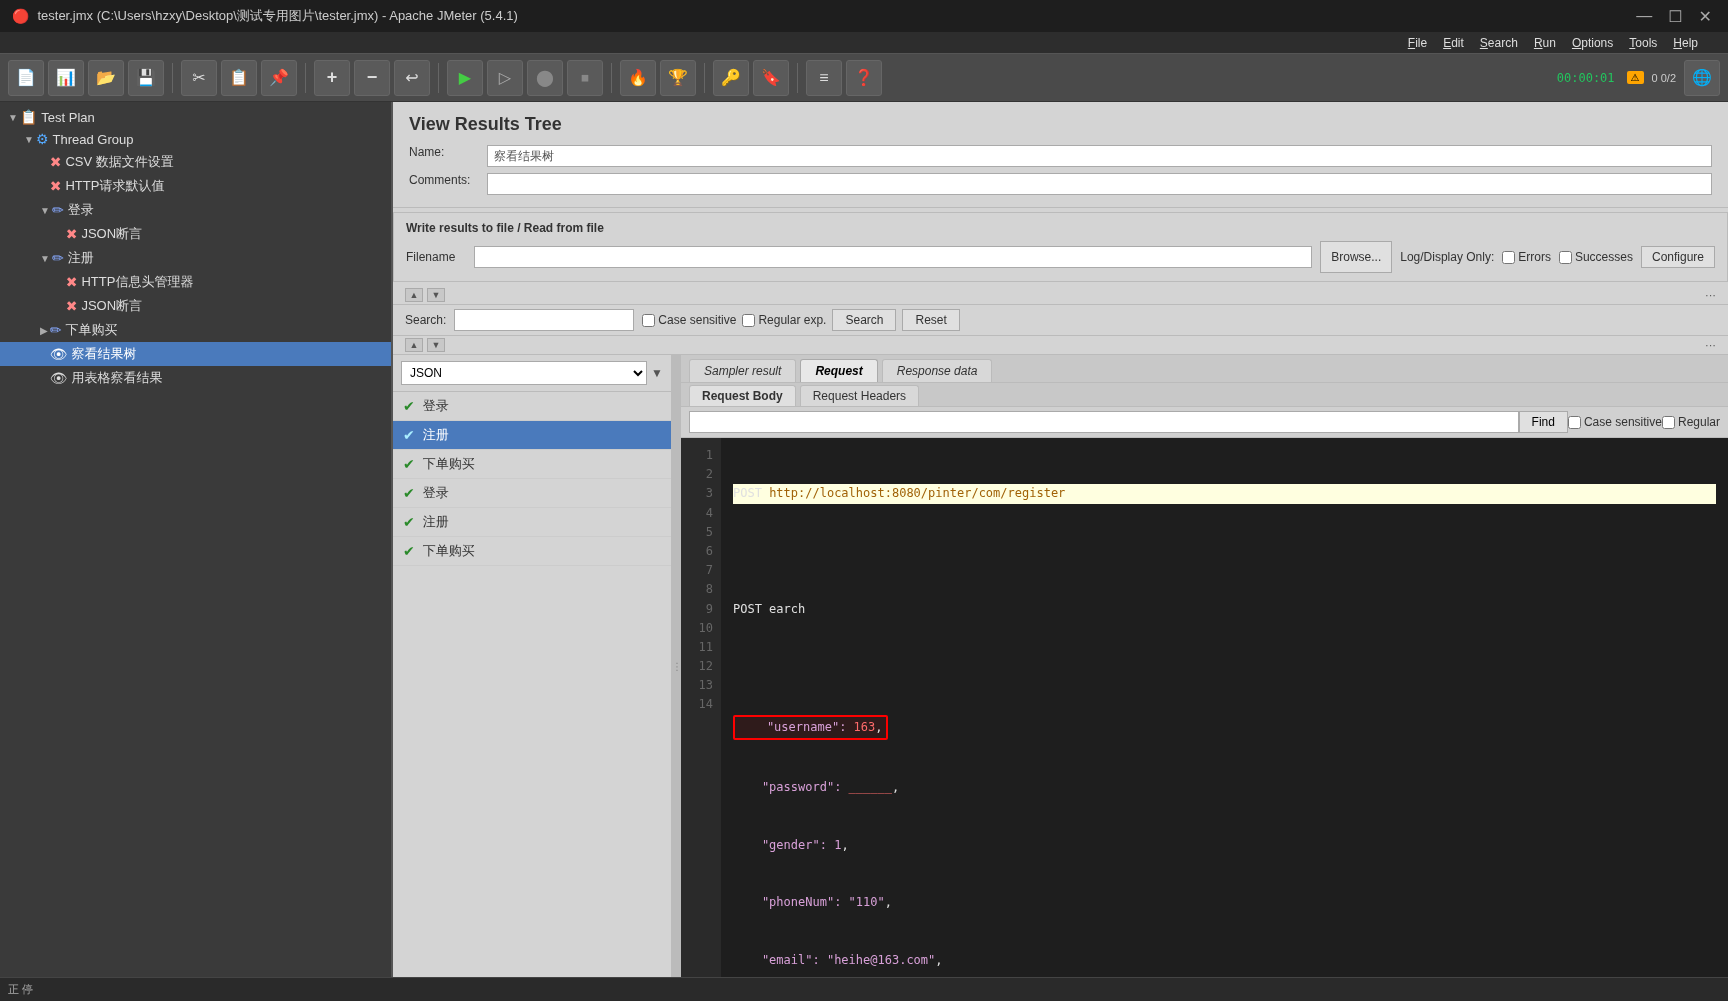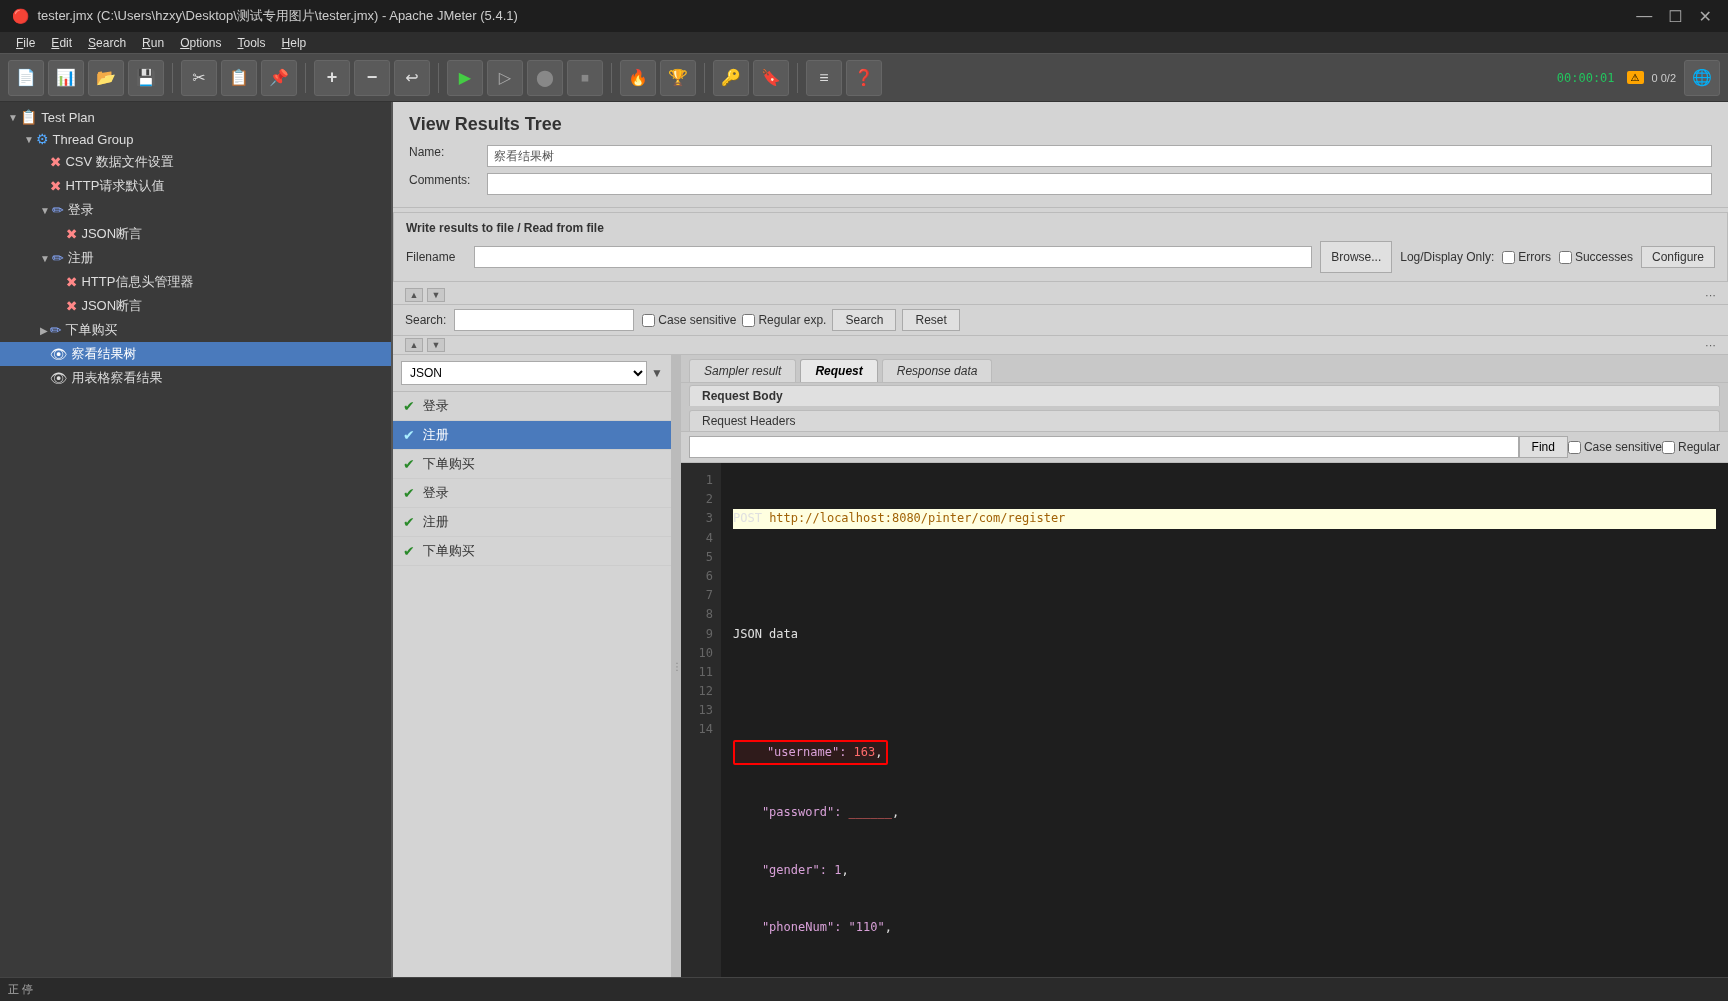--- a/index.html
+++ b/index.html
@@ -19,22 +19,23 @@
     .title-bar .icon { color: #e44; margin-right: 8px; font-size: 14px; }
     .title-bar .window-controls { margin-left: auto; display: flex; gap: 8px; }
     .title-bar .window-controls span { cursor: pointer; font-size: 16px; color: #aaa; padding: 0 4px; }
 
     
     .menu-bar {
       background: #2d2d2d;
       height: 22px;
       display: flex;
       align-items: center;
-      padding: 0 8px;
+      padding: 0 22px;
       border-bottom: 1px solid #555;
+      justify-content: flex-end;
     }
     .menu-bar .menu-item {
       padding: 2px 8px;
       cursor: pointer;
       color: #ddd;
       font-size: 12px;
     }
     .menu-bar .menu-item u { text-decoration: underline; }
 
     
@@ -332,21 +333,20 @@
       font-weight: bold;
     }
 
     
     .sub-tab-bar {
       display: flex;
       background: #c8c8c8;
       border-bottom: 1px solid #bbb;
       padding: 2px 8px 0;
       gap: 4px;
-      flex-direction: column;
     }
     .sub-tab {
       padding: 3px 12px;
       cursor: pointer;
       font-size: 12px;
       color: #333;
       border: 1px solid #bbb;
       border-bottom: none;
       background: #d8d8d8;
       border-radius: 3px 3px 0 0;
@@ -748,21 +748,21 @@
             <span class="ln">9</span>
             <span class="ln">10</span>
             <span class="ln">11</span>
             <span class="ln">12</span>
             <span class="ln">13</span>
             <span class="ln">14</span>
           </div>
           <div class="code-content">
             <span class="code-line" style="background:#ffffe0;"><span class="c-white">POST </span><span class="c-url">http://localhost:8080/pinter/com/register</span></span>
             <span class="code-line">&nbsp;</span>
-            <span class="code-line"><span class="c-white">JSON data</span></span>
+            <span class="code-line"><span class="c-white">POST earch</span></span>
             <span class="code-line">&nbsp;</span>
             <span class="code-line"><span class="highlight-box"><span class="c-key">    "username": </span><span class="c-val" style="color:#ff6b6b;">163</span><span class="c-white">,</span></span></span>
             <span class="code-line"><span class="c-key">    "password": </span><span class="c-val" style="color:#ff6b6b;">______</span><span class="c-white">,</span></span>
             <span class="code-line"><span class="c-key">    "gender": </span><span class="c-val" style="color:#d8a0d8;">1</span><span class="c-white">,</span></span>
             <span class="code-line"><span class="c-key">    "phoneNum": </span><span class="c-str">"110"</span><span class="c-white">,</span></span>
             <span class="code-line"><span class="c-key">    "email": </span><span class="c-str">"heihe@163.com"</span><span class="c-white">,</span></span>
             
             
             
             

